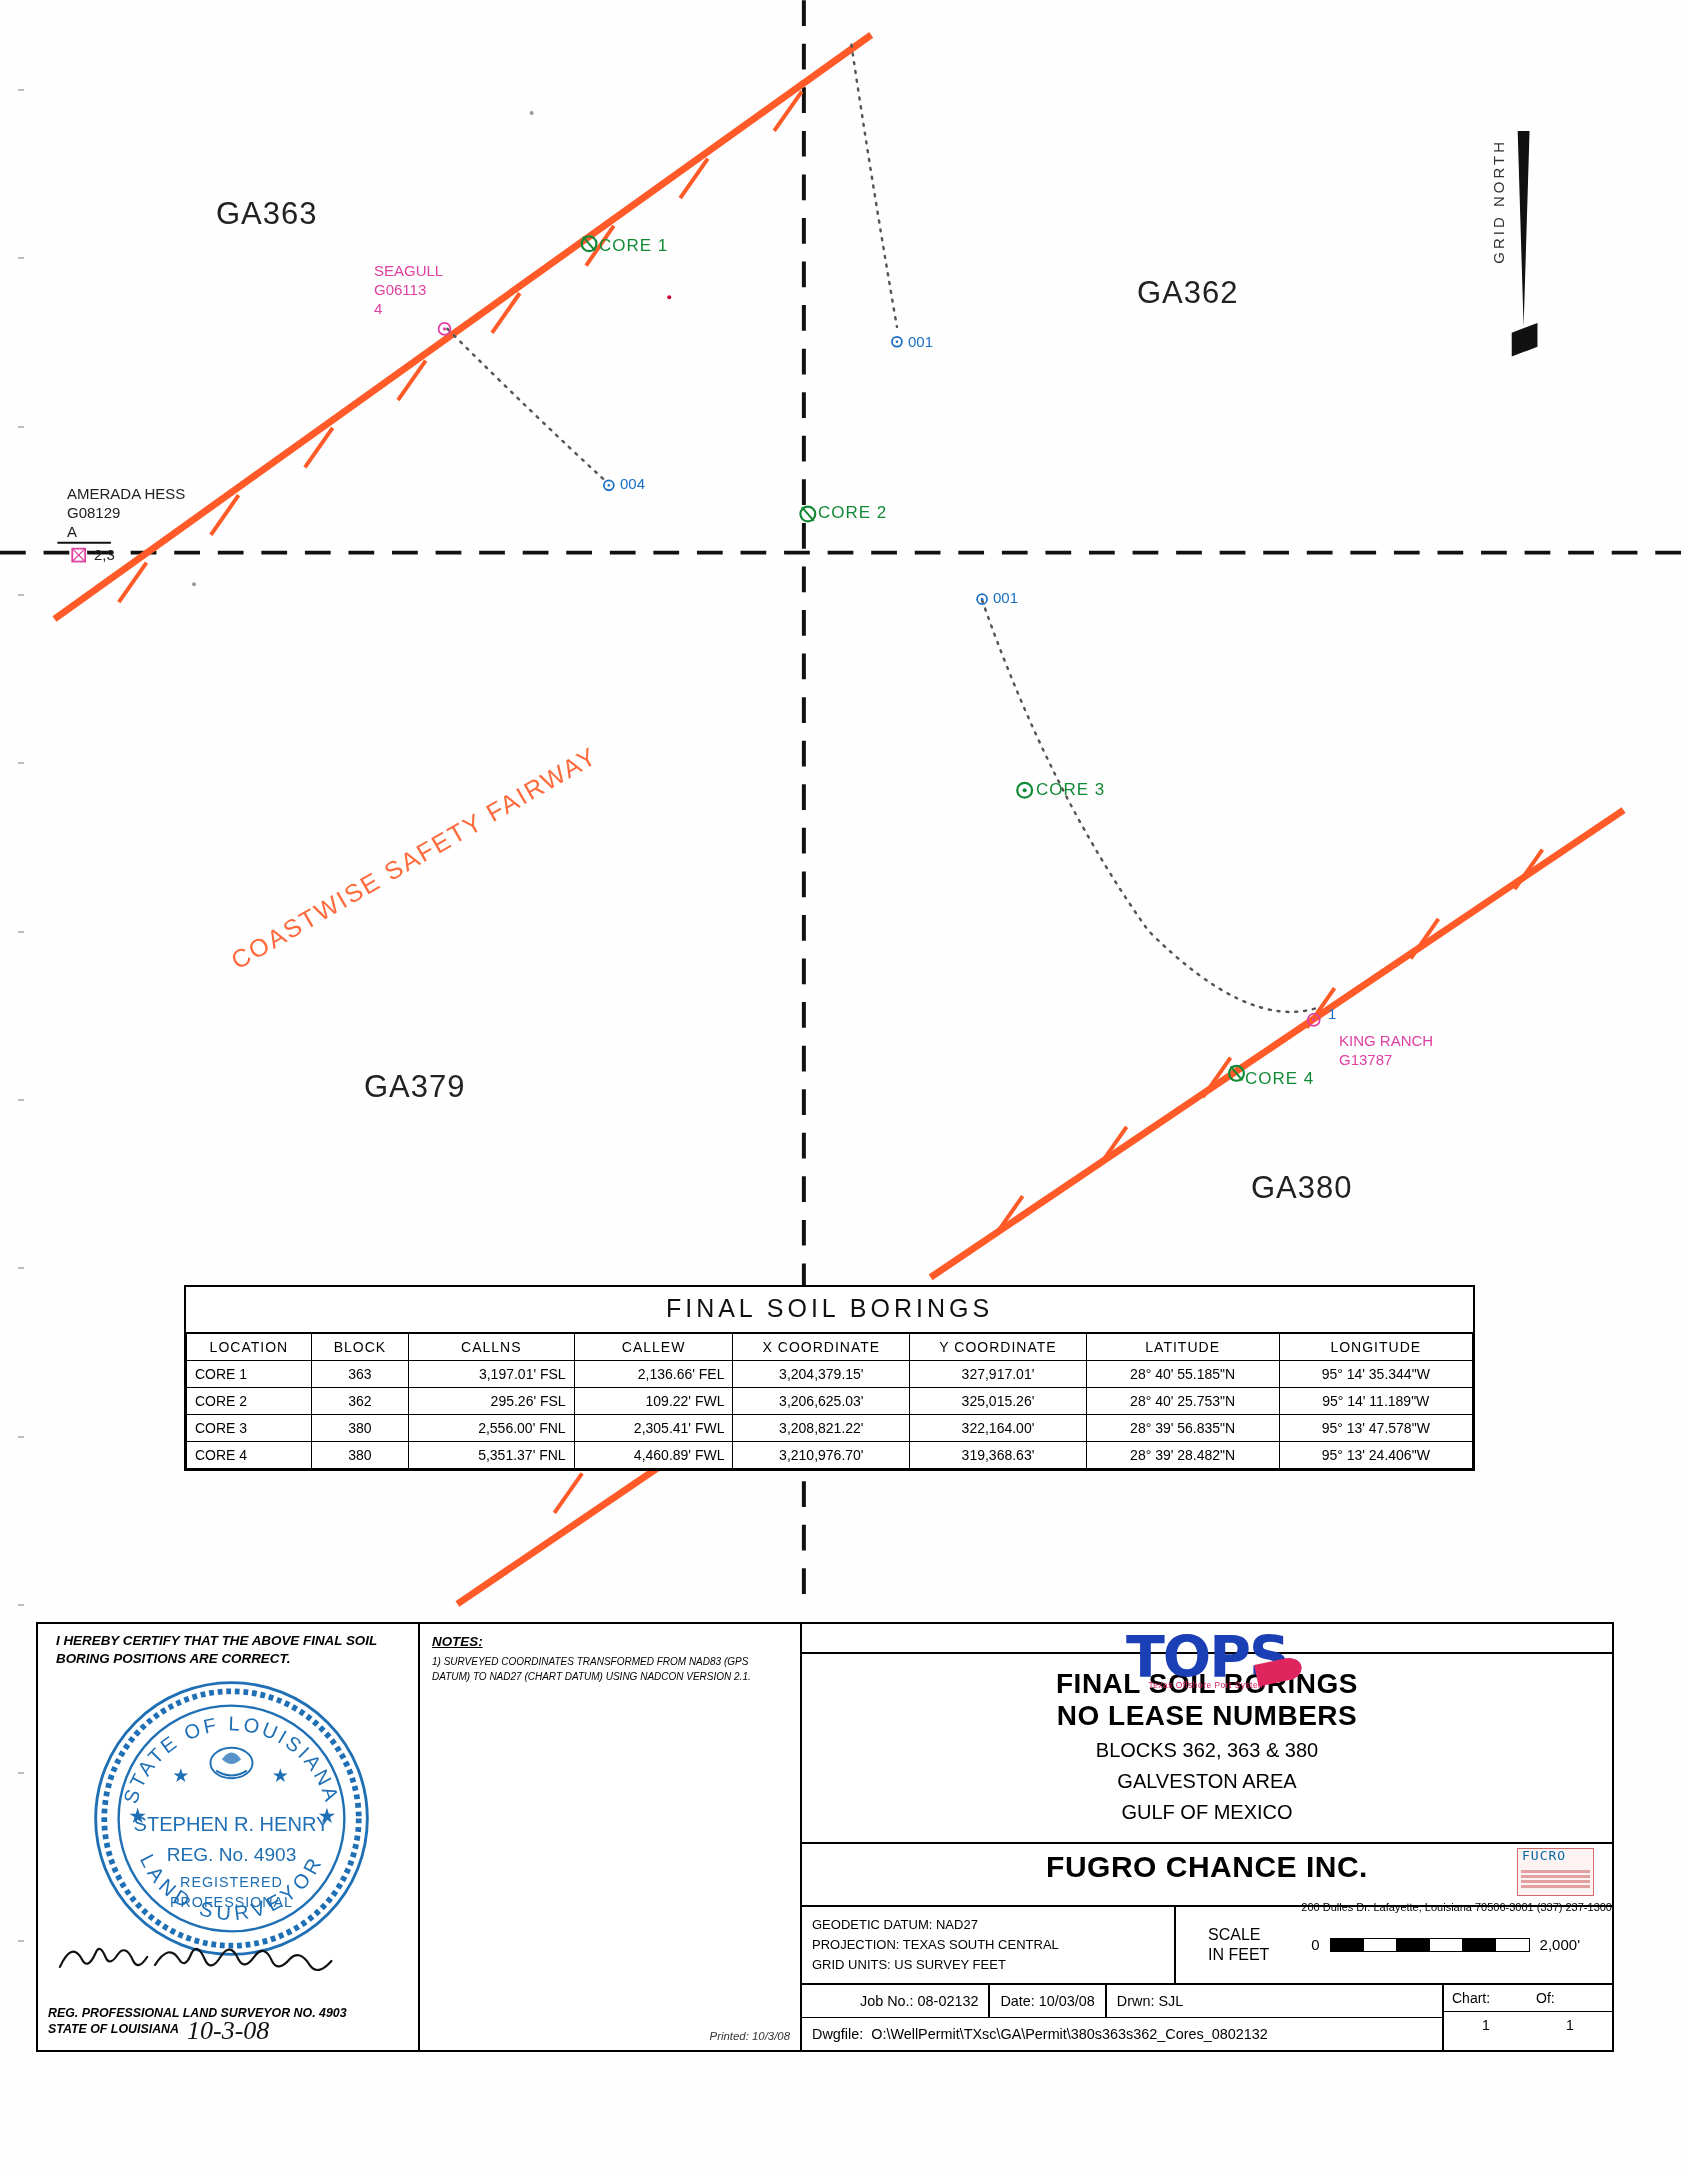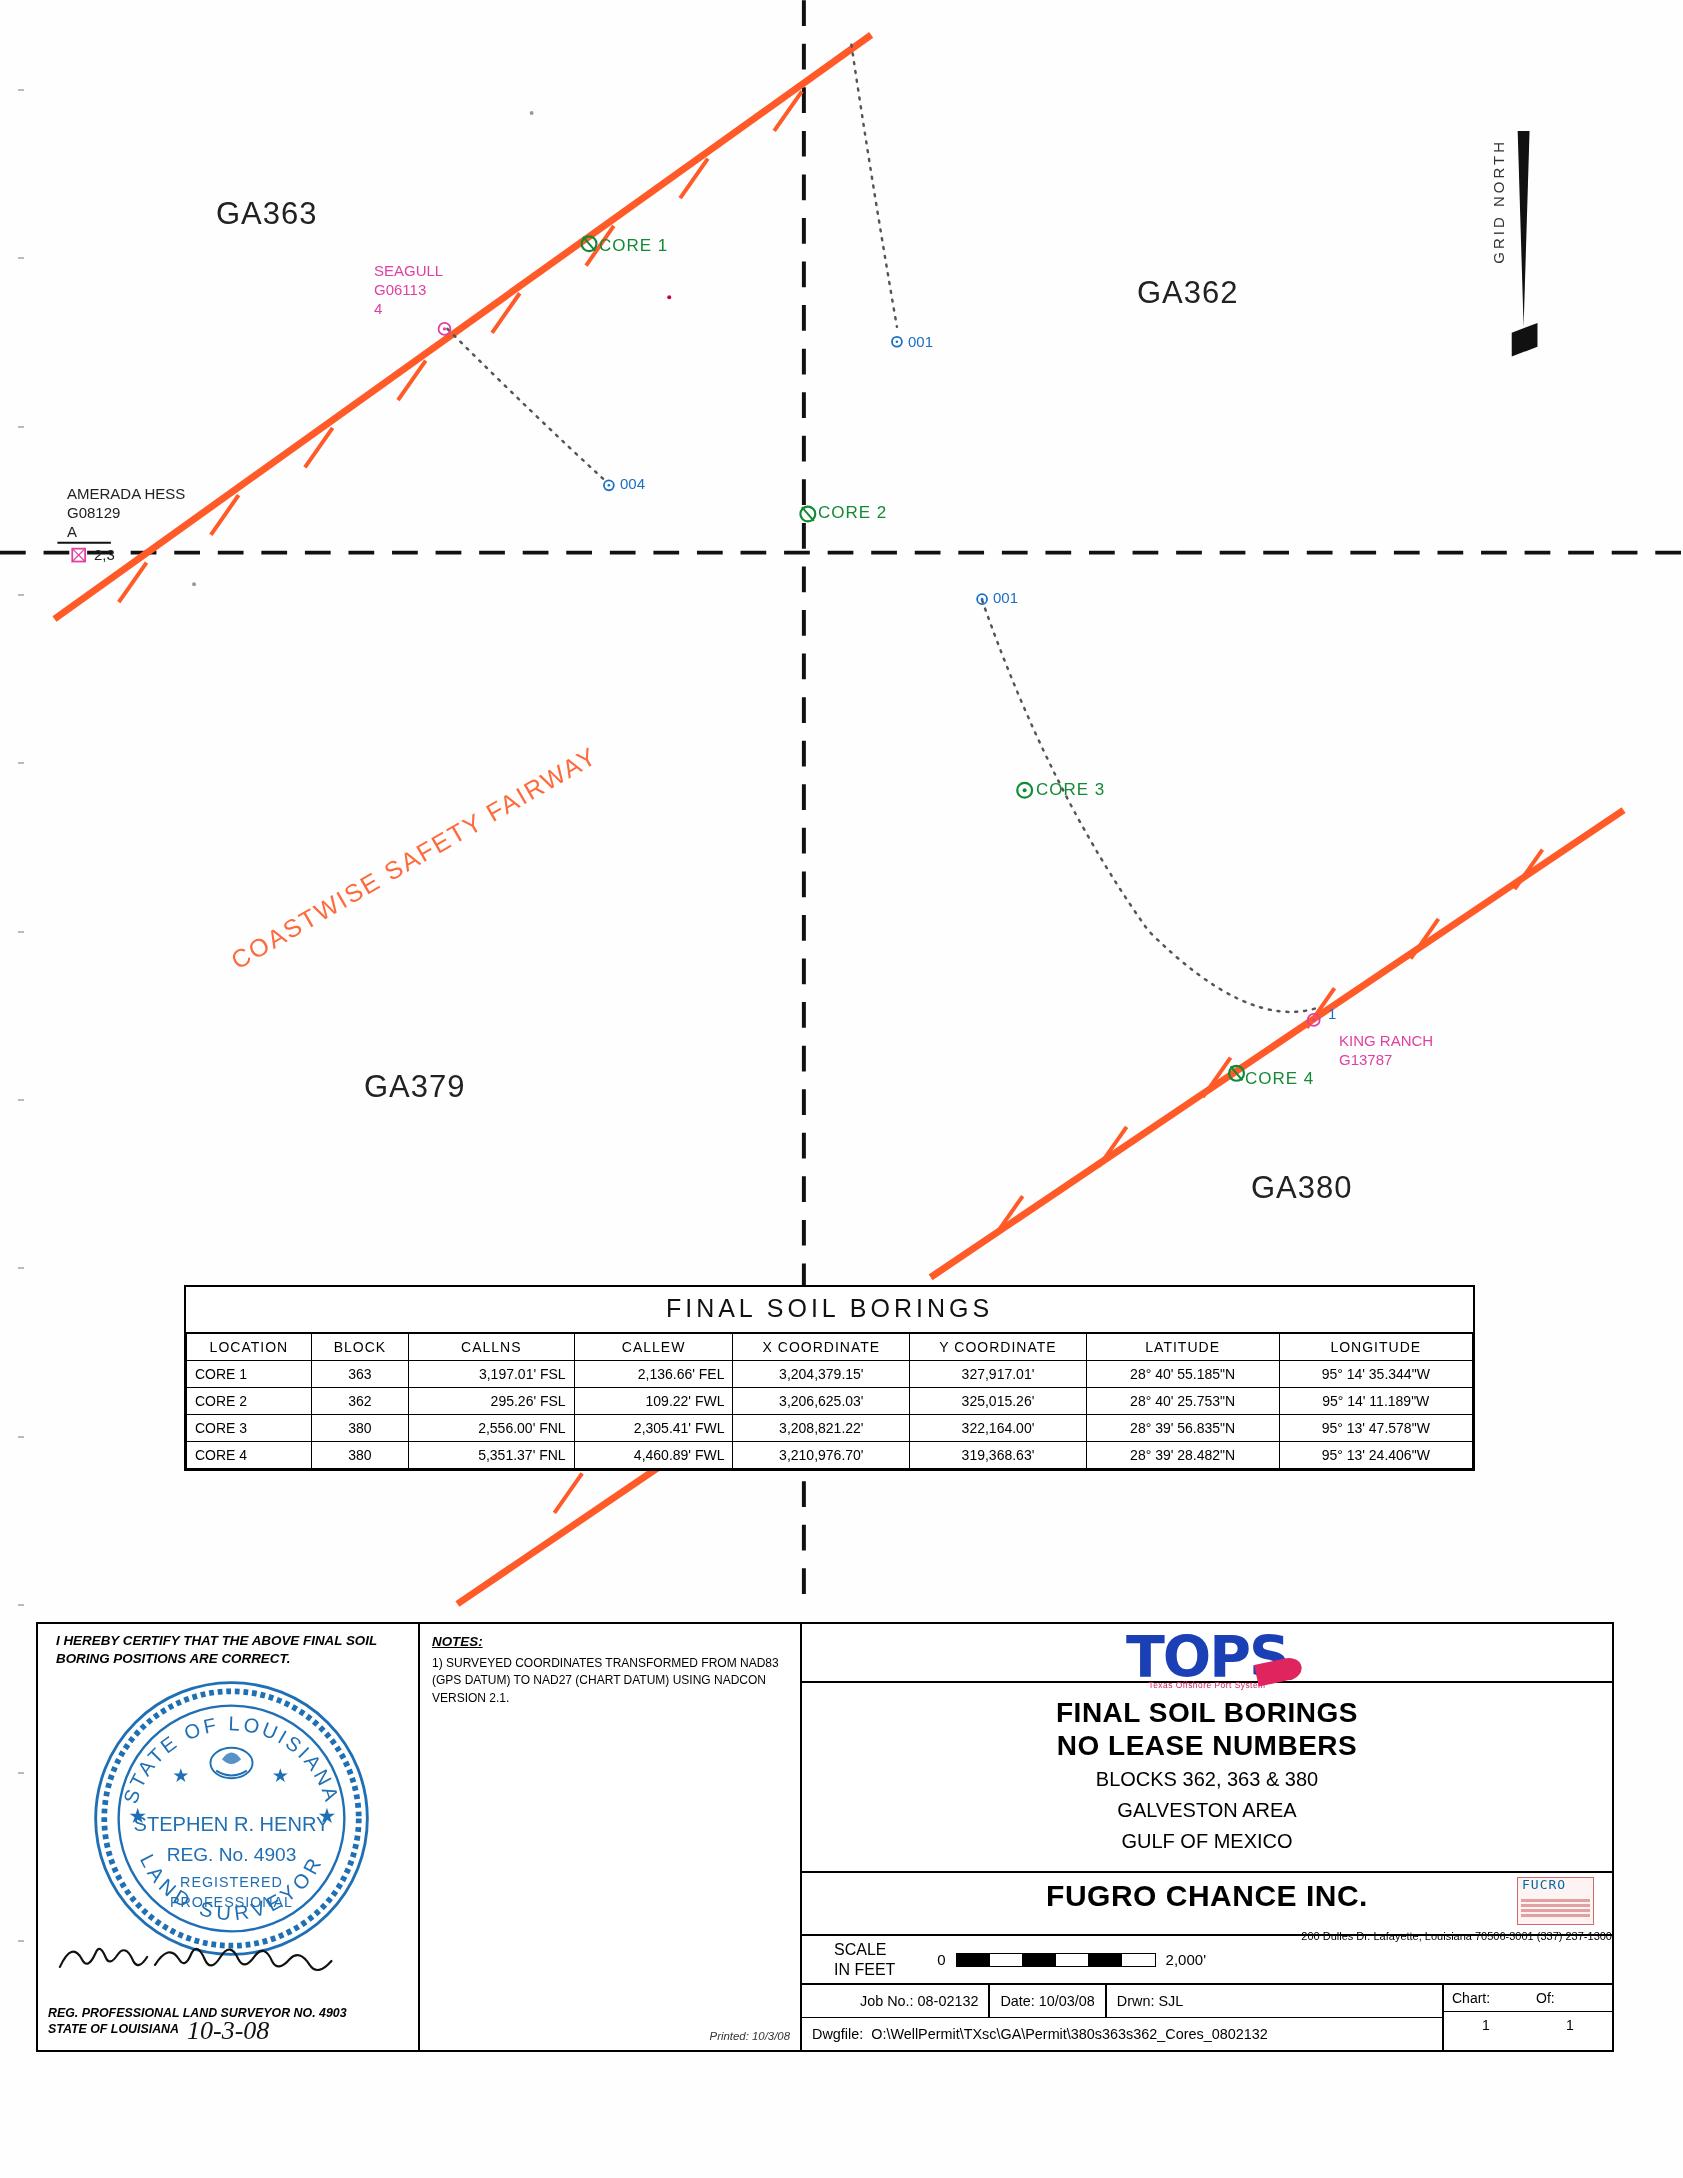--- a/index.html
+++ b/index.html
@@ -185,21 +185,22 @@
     position: relative;
   }
   .notes-head {
     font-size: 13.4px;
     font-style: italic;
     font-weight: bold;
     text-decoration: underline;
     margin-bottom: 6px;
   }
   .notes-body {
-    font-size: 12px;
+    font-size: 10px;
+    font-style: italic;
     line-height: 1.45;
   }
   .printed {
     position: absolute;
     right: 10px;
     bottom: 8px;
     font-size: 11.4px;
     font-style: italic;
     color: #333;
   }
@@ -682,20 +683,25 @@
           <div class="stamp-lines">
             <div></div>
               <div></div>
               <div></div>
               <div></div>
           </div>
         </div>
       </div>
 
       <div class="tb-datum-row">
+        <div class="datum-col">
+          <div>GEODETIC DATUM: NAD27</div>
+          <div>PROJECTION: TEXAS SOUTH CENTRAL</div>
+          <div>GRID UNITS: US SURVEY FEET</div>
+        </div>
         <div class="scale-col">
           <div class="scale-words">
             <div>SCALE</div>
             <div>IN FEET</div>
           </div>
           <div class="scale-bar-wrap">
             <div class="scale-num">0</div>
             <div class="scalebar">
               <div></div>
                 <div></div>

